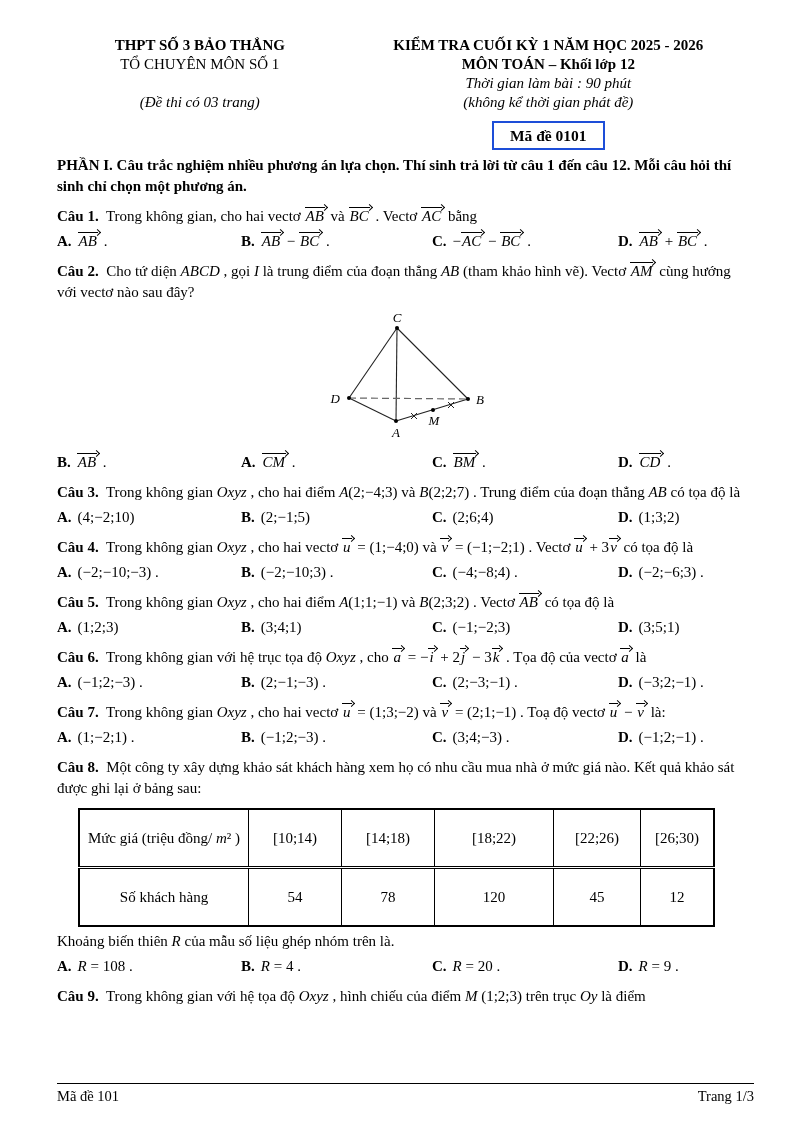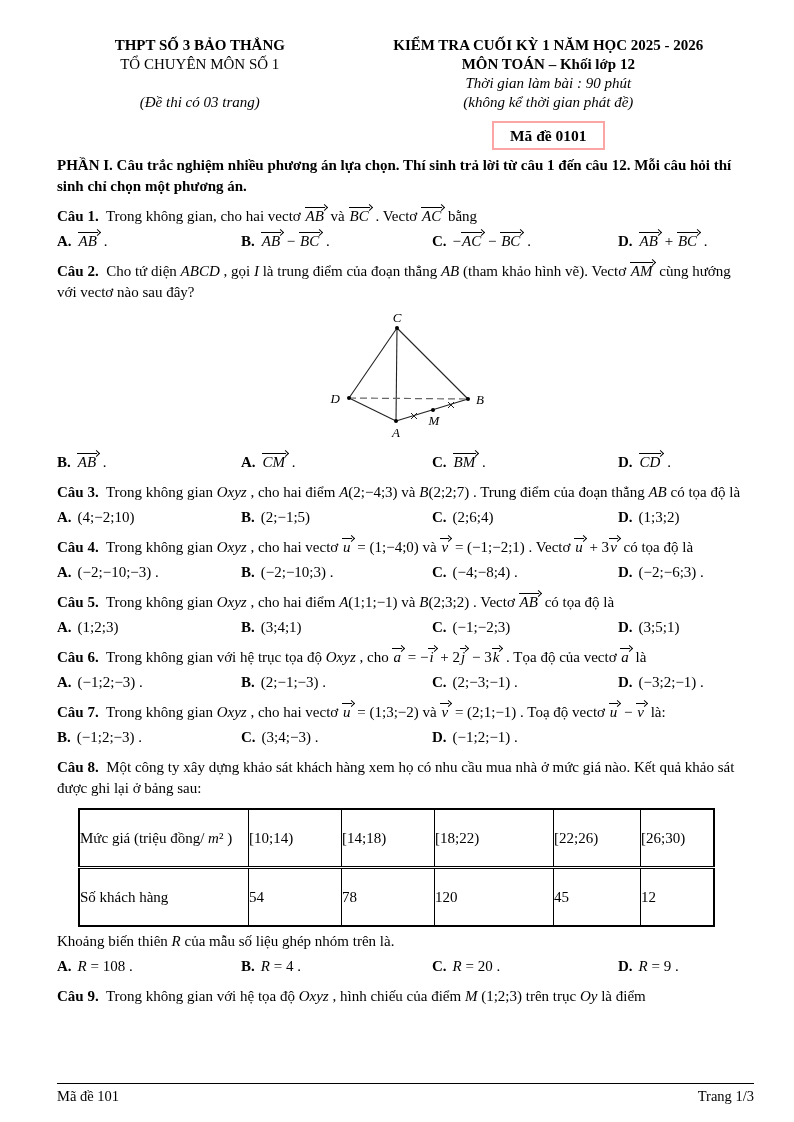--- a/index.html
+++ b/index.html
@@ -7,21 +7,21 @@
        font-family:"Liberation Serif","DejaVu Serif",serif;font-size:15px;color:#000;}
   .page{position:absolute;inset:0;padding:36px 40px 0 57px;box-sizing:border-box;}
 
   
   .hdr{display:flex;}
   .hdr-left{width:286px;text-align:center;line-height:19px;}
   .hdr-right{width:412px;text-align:center;line-height:19px;}
   .b{font-weight:bold;}
   .i{font-style:italic;}
   .sp{height:19px;}
-  .code-box{display:inline-block;border:2px solid #fca5a5;padding:3px 16px;font-weight:bold;
+  .code-box{display:inline-block;border:2px solid #1d4ed8;padding:3px 16px;font-weight:bold;
             font-size:15.5px;margin-top:9px;}
 
   
   .stu{display:flex;align-items:flex-end;margin-top:15px;font-weight:bold;white-space:nowrap;}
   .fill{border-bottom:1.5px dotted #000;height:13px;}
   .f1{flex:20 1 0;}
   .f2{flex:28 1 0;}
 
   .part-head{font-weight:bold;margin:5px 0 0;line-height:21px;}
 
@@ -36,21 +36,21 @@
   .vec::before{content:"";position:absolute;top:0;left:0;right:2px;border-top:1px solid #000;}
   .vec::after{content:"";position:absolute;top:-2px;right:0;width:4px;height:4px;
               border-right:1px solid #000;border-bottom:1px solid #000;transform:rotate(-45deg);}
 
   
   .fig{margin:4px 0 0 223px;width:260px;height:135px;}
   .fig text{font-style:italic;font-size:13px;}
 
   
   .qtable{border-collapse:collapse;margin:9px 0 4px 21px;border:2px solid #000;}
-  .qtable td{border:1px solid #000;padding:2px 0;vertical-align:middle;}
+  .qtable td{border:1px solid #000;text-align:center;padding:2px 0;vertical-align:middle;}
   .qtable .drow td{border-top:3px double #000;height:34px;}
   .qtable td:nth-child(1){width:168px;height:52px;}
   .qtable td:nth-child(2){width:92px;}
   .qtable td:nth-child(3){width:92px;}
   .qtable td:nth-child(4){width:118px;}
   .qtable td:nth-child(5){width:86px;}
   .qtable td:nth-child(6){width:72px;}
 
   
   .foot{position:absolute;left:57px;right:40px;top:1083px;border-top:1px solid #000;
@@ -164,20 +164,21 @@
   <div class="opts">
     <div class="opt"><span class="ol">A.</span><span>(−1;2;−3) .</span></div>
     <div class="opt"><span class="ol">B.</span><span>(2;−1;−3) .</span></div>
     <div class="opt"><span class="ol">C.</span><span>(2;−3;−1) .</span></div>
     <div class="opt"><span class="ol">D.</span><span>(−3;2;−1) .</span></div>
   </div>
 
   
   <p class="q"><span class="qn">Câu 7.</span>&nbsp; <span>Trong không gian <i>Oxyz</i> , cho hai vectơ <span class="vec">u</span> = (1;3;−2) và <span class="vec">v</span> = (2;1;−1) . Toạ độ vectơ <span class="vec">u</span> − <span class="vec">v</span> là:</span></p>
   <div class="opts">
+    <div class="opt"><span class="ol">A.</span><span>(1;−2;1) .</span></div>
     <div class="opt"><span class="ol">B.</span><span>(−1;2;−3) .</span></div>
     <div class="opt"><span class="ol">C.</span><span>(3;4;−3) .</span></div>
     <div class="opt"><span class="ol">D.</span><span>(−1;2;−1) .</span></div>
   </div>
 
   
   <p class="q"><span class="qn">Câu 8.</span>&nbsp; <span>Một công ty xây dựng khảo sát khách hàng xem họ có nhu cầu mua nhà ở mức giá nào. Kết quả khảo sát được ghi lại ở bảng sau:</span></p>
 
   <table class="qtable">
     <tbody>

